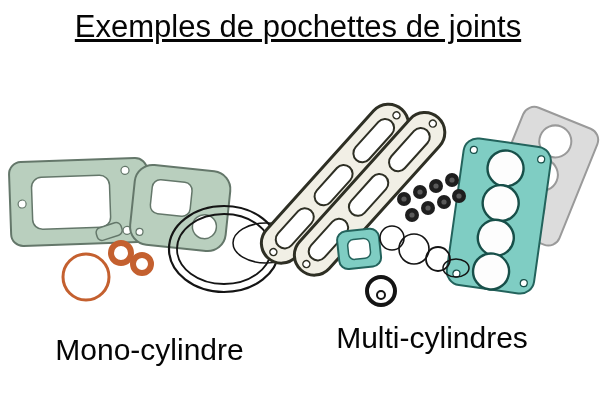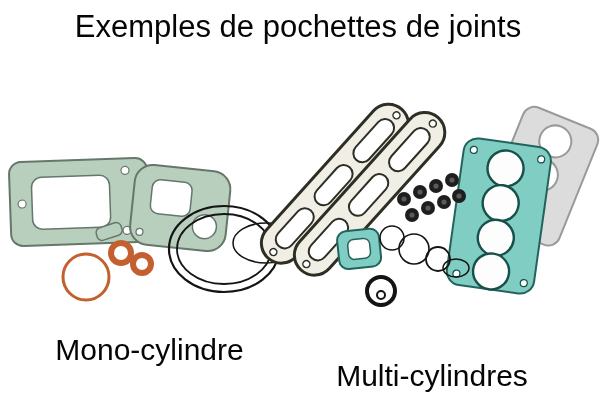--- a/index.html
+++ b/index.html
@@ -3,26 +3,26 @@
 <meta charset="utf-8">
 <style>
   html,body{margin:0;padding:0;}
   body{
     width:600px;height:408px;background:#ffffff;overflow:hidden;position:relative;
     font-family:"Liberation Sans", sans-serif;color:#000;
   }
   .canvas{position:absolute;inset:0;}
   .title{
     position:absolute;top:8px;left:0;width:596px;text-align:center;
-    font-size:31px;line-height:37px;font-weight:400;color:#050505;letter-spacing:0;
+    font-size:31px;line-height:37px;font-weight:400;color:#050505;letter-spacing:0;text-decoration:underline;
   }
   .illustration{position:absolute;top:0;left:0;width:600px;height:408px;}
   .label{position:absolute;font-size:30px;font-weight:400;color:#050505;text-align:center;}
   .label.mono{left:32px;top:333px;width:235px;}
-  .label.multi{left:298px;top:359px;width:268px;}
+  .label.multi{left:298px;top:321px;width:268px;}
 </style>
 </head>
 <body>
 
 <main class="canvas">
 
   <header class="title">
     <div>Exemples de pochettes de joints</div>
   </header>
 

